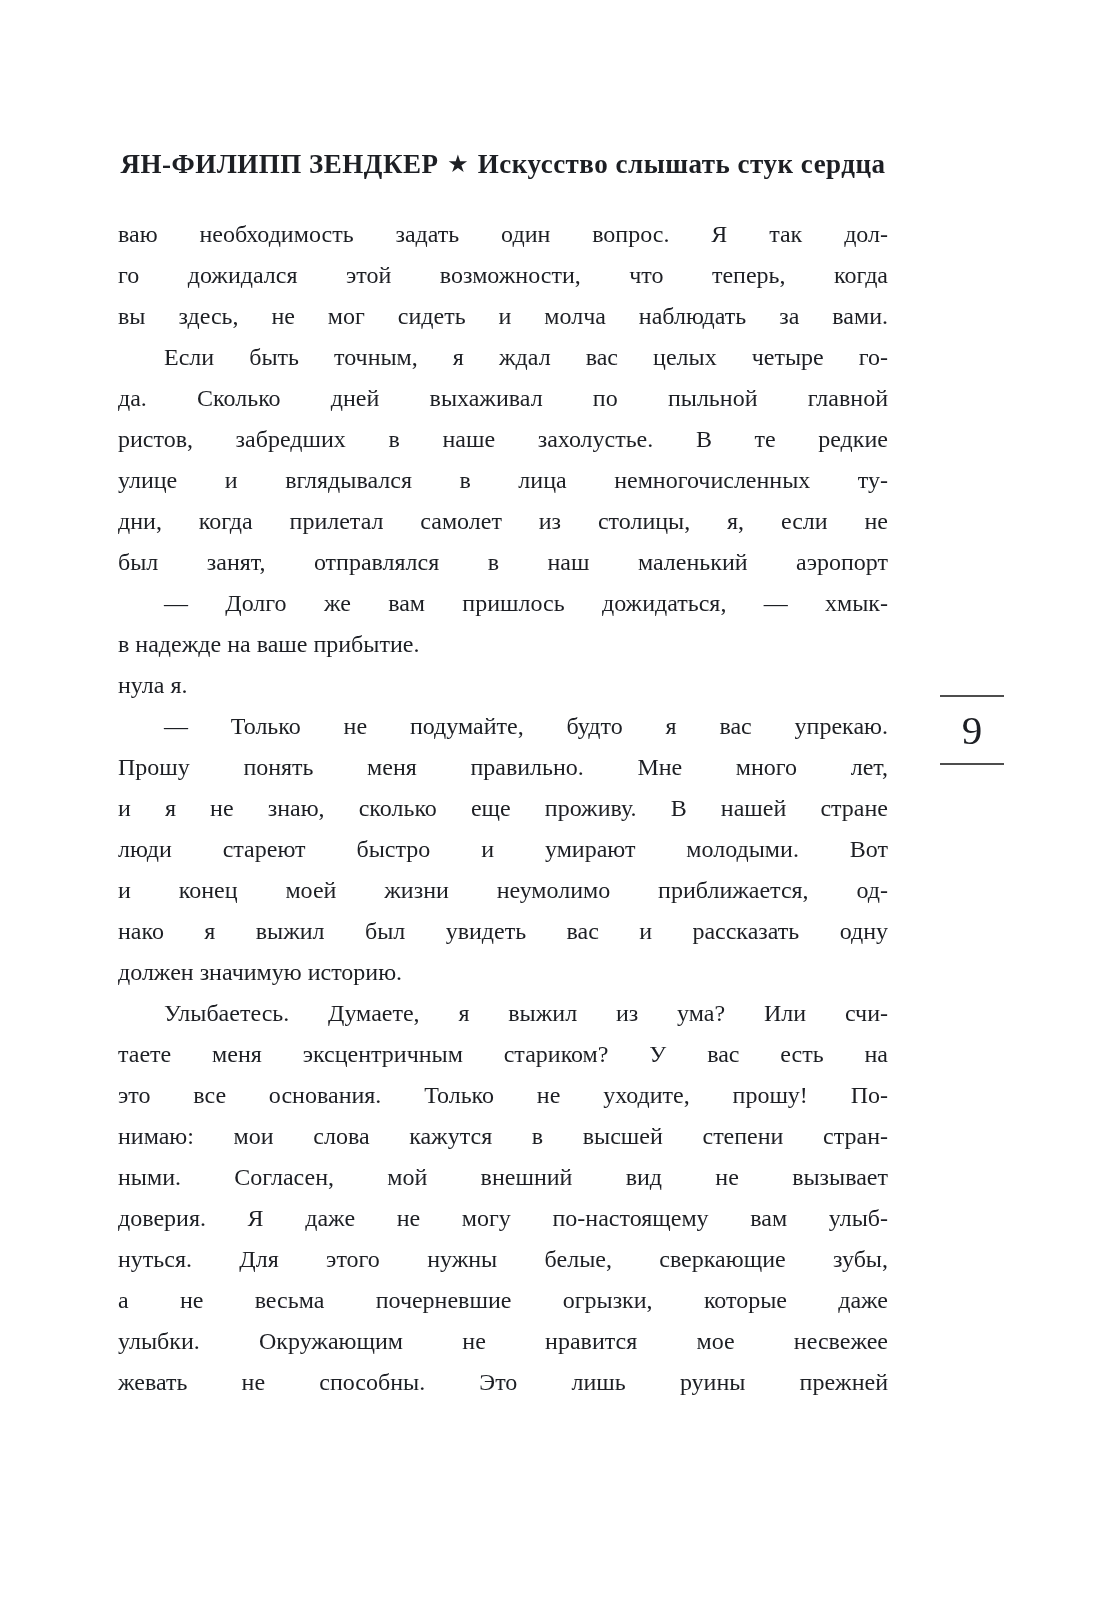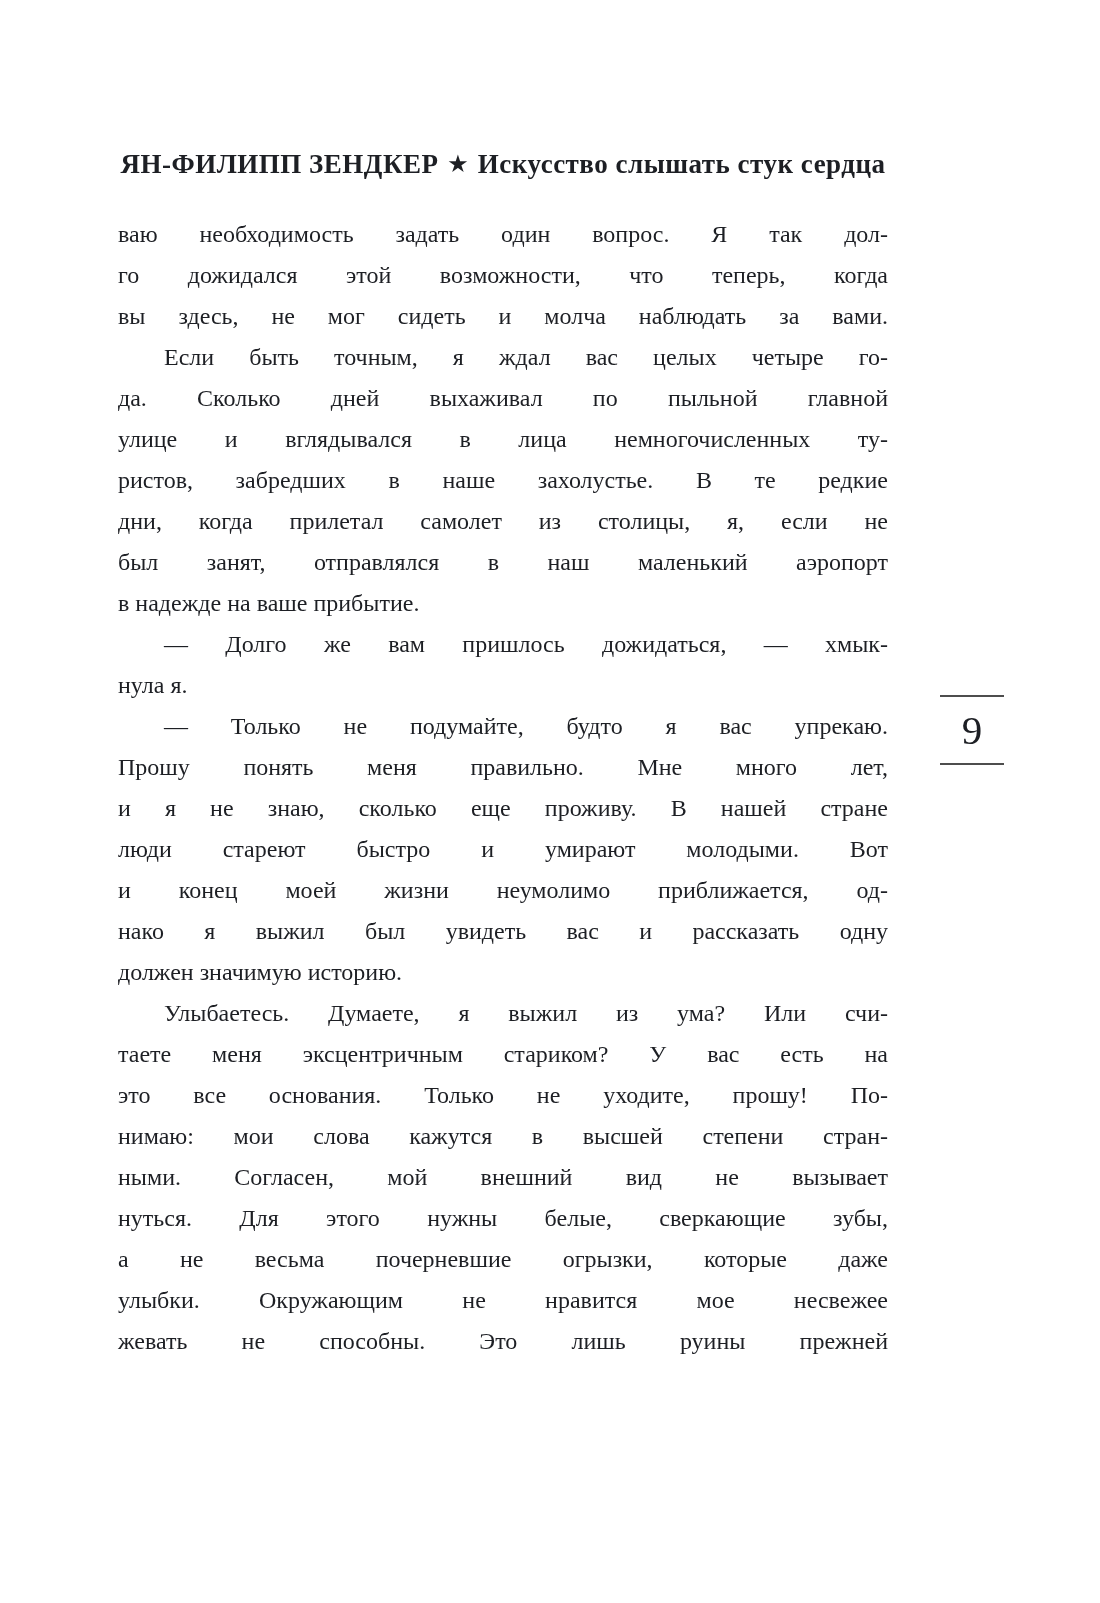--- a/index.html
+++ b/index.html
@@ -79,39 +79,40 @@
   <div class="running-header">
     <span>ЯН-ФИЛИПП ЗЕНДКЕР</span><span class="star">★</span><span>Искусство слышать стук сердца</span>
   </div>
 
   <div class="body-text" id="body-text">
       <div class="line">ваю необходимость задать один вопрос. Я так дол-</div>
       <div class="line">го дожидался этой возможности, что теперь, когда</div>
       <div class="line">вы здесь, не мог сидеть и молча наблюдать за вами.</div>
       <div class="line indent">Если быть точным, я ждал вас целых четыре го-</div>
       <div class="line">да. Сколько дней выхаживал по пыльной главной</div>
+      <div class="line">ристов, забредших в наше захолустье. В те редкие</div>
       <div class="line">улице и вглядывался в лица немногочисленных ту-</div>
-      <div class="line">ристов, забредших в наше захолустье. В те редкие</div>
       <div class="line">дни, когда прилетал самолет из столицы, я, если не</div>
       <div class="line">был занят, отправлялся в наш маленький аэропорт</div>
+      <div class="line indent">— Долго же вам пришлось дожидаться, — хмык-</div>
       <div class="line short">в надежде на ваше прибытие.</div>
-      <div class="line indent">— Долго же вам пришлось дожидаться, — хмык-</div>
       <div class="line short">нула я.</div>
       <div class="line indent">— Только не подумайте, будто я вас упрекаю.</div>
       <div class="line">Прошу понять меня правильно. Мне много лет,</div>
       <div class="line">и я не знаю, сколько еще проживу. В нашей стране</div>
       <div class="line">люди стареют быстро и умирают молодыми. Вот</div>
       <div class="line">и конец моей жизни неумолимо приближается, од-</div>
       <div class="line">нако я выжил был увидеть вас и рассказать одну</div>
       <div class="line short">должен значимую историю.</div>
       <div class="line indent">Улыбаетесь. Думаете, я выжил из ума? Или счи-</div>
       <div class="line">таете меня эксцентричным стариком? У вас есть на</div>
       <div class="line">это все основания. Только не уходите, прошу! По-</div>
       <div class="line">нимаю: мои слова кажутся в высшей степени стран-</div>
       <div class="line">ными. Согласен, мой внешний вид не вызывает</div>
+      <div class="line">доверия. Я даже не могу по-настоящему вам улыб-</div>
       <div class="line">нуться. Для этого нужны белые, сверкающие зубы,</div>
       <div class="line">а не весьма почерневшие огрызки, которые даже</div>
       <div class="line">улыбки. Окружающим не нравится мое несвежее</div>
       <div class="line">жевать не способны. Это лишь руины прежней</div>
     </div>
 
   <div class="page-number-block">
     <div class="rule"></div>
     <div class="page-number">9</div>
     <div class="rule"></div>

